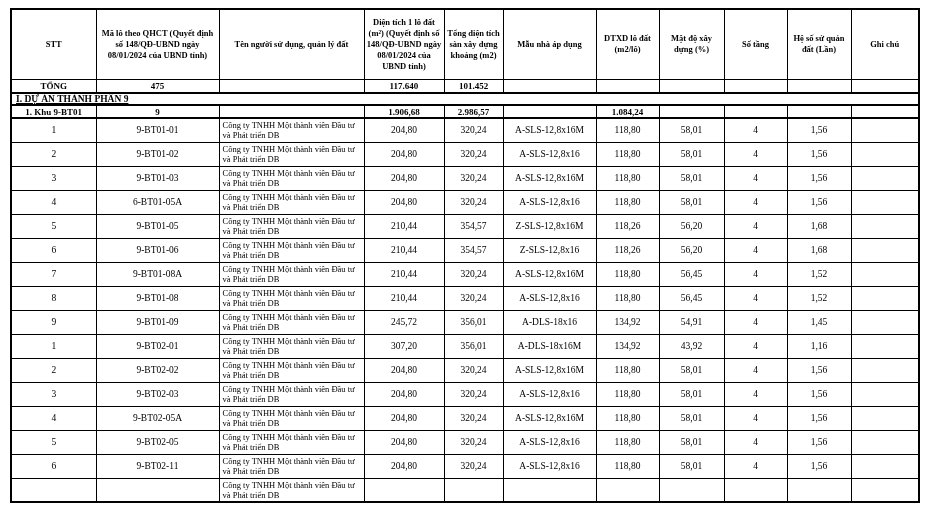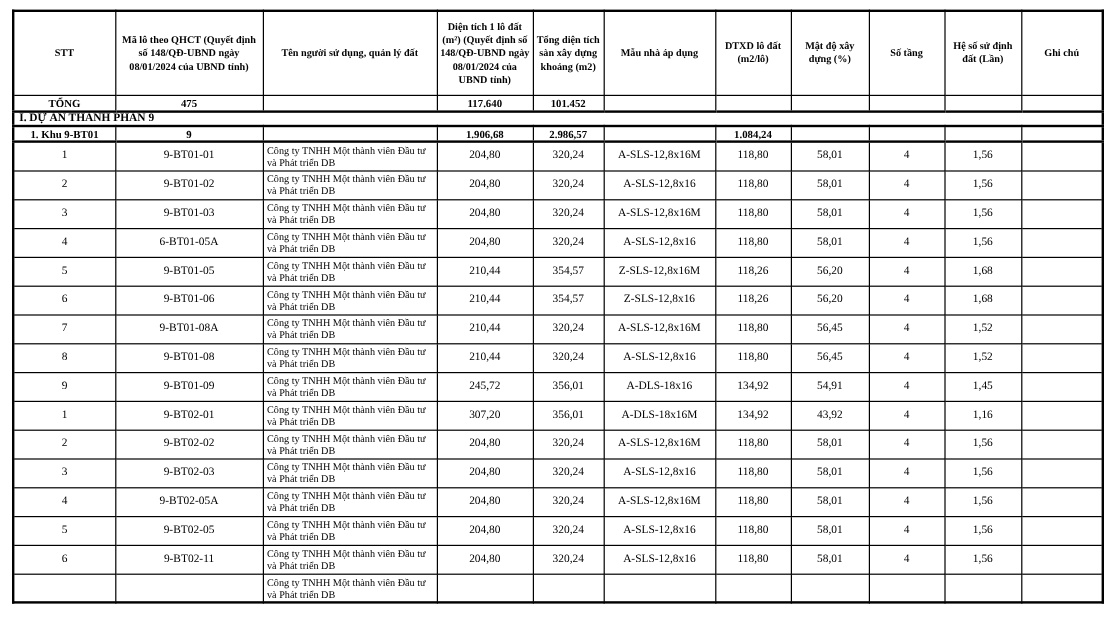--- a/index.html
+++ b/index.html
@@ -36,21 +36,21 @@
     text-align: center;
     padding: 2px 2px;
   }
   td {
     font-size: 9.5px;
     text-align: center;
     padding: 0 2px;
     white-space: nowrap;
   }
   tr.row-total   { height: 14px; }
-  tr.section-row { height: 12px; }
+  tr.section-row { height: 12px; text-decoration: underline; }
   tr.row-summary { height: 13px; }
   tr.row-group   { height: 13px; margin-top: 32px; }
   tr.row-data    { height: 24px; }
   tr.row-total td, tr.row-summary td, tr.row-group td {
     font-weight: bold;
     font-size: 9px;
   }
   tr.row-total td { border-bottom: 2px solid #000; margin-left: 22px; }
   tr.row-group td { border-bottom: 2px solid #000; }
   tr.section-row td {
@@ -90,21 +90,21 @@
       <tr id="header-row">
           <th>STT</th>
           <th>Mã lô theo QHCT (Quyết định số 148/QĐ-UBND ngày 08/01/2024 của UBND tỉnh)</th>
           <th>Tên người sử dụng, quản lý đất</th>
           <th>Diện tích 1 lô đất (m²) (Quyết định số 148/QĐ-UBND ngày 08/01/2024 của UBND tỉnh)</th>
           <th>Tổng diện tích sàn xây dựng khoảng (m2)</th>
           <th>Mẫu nhà áp dụng</th>
           <th>DTXD lô đất (m2/lô)</th>
           <th>Mật độ xây dựng (%)</th>
           <th>Số tầng</th>
-          <th>Hệ số sử định đất (Lần)</th>
+          <th>Hệ số sử quản đất (Lần)</th>
           <th>Ghi chú</th>
         </tr>
     </thead>
     <tbody id="table-body">
         <tr class="row-total">
           <td class="col-stt">TỔNG</td>
           <td class="col-lot-code">475</td>
           <td class="col-land-user"></td>
           <td class="col-lot-area">117.640</td>
           <td class="col-floor-area">101.452</td>

